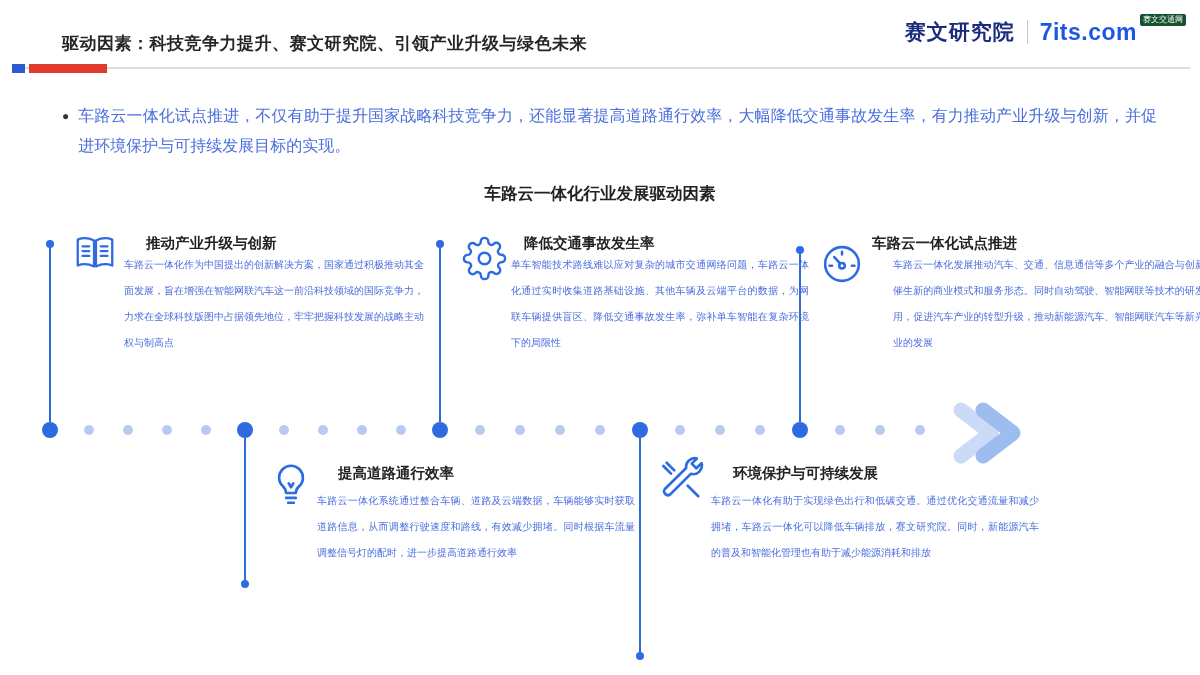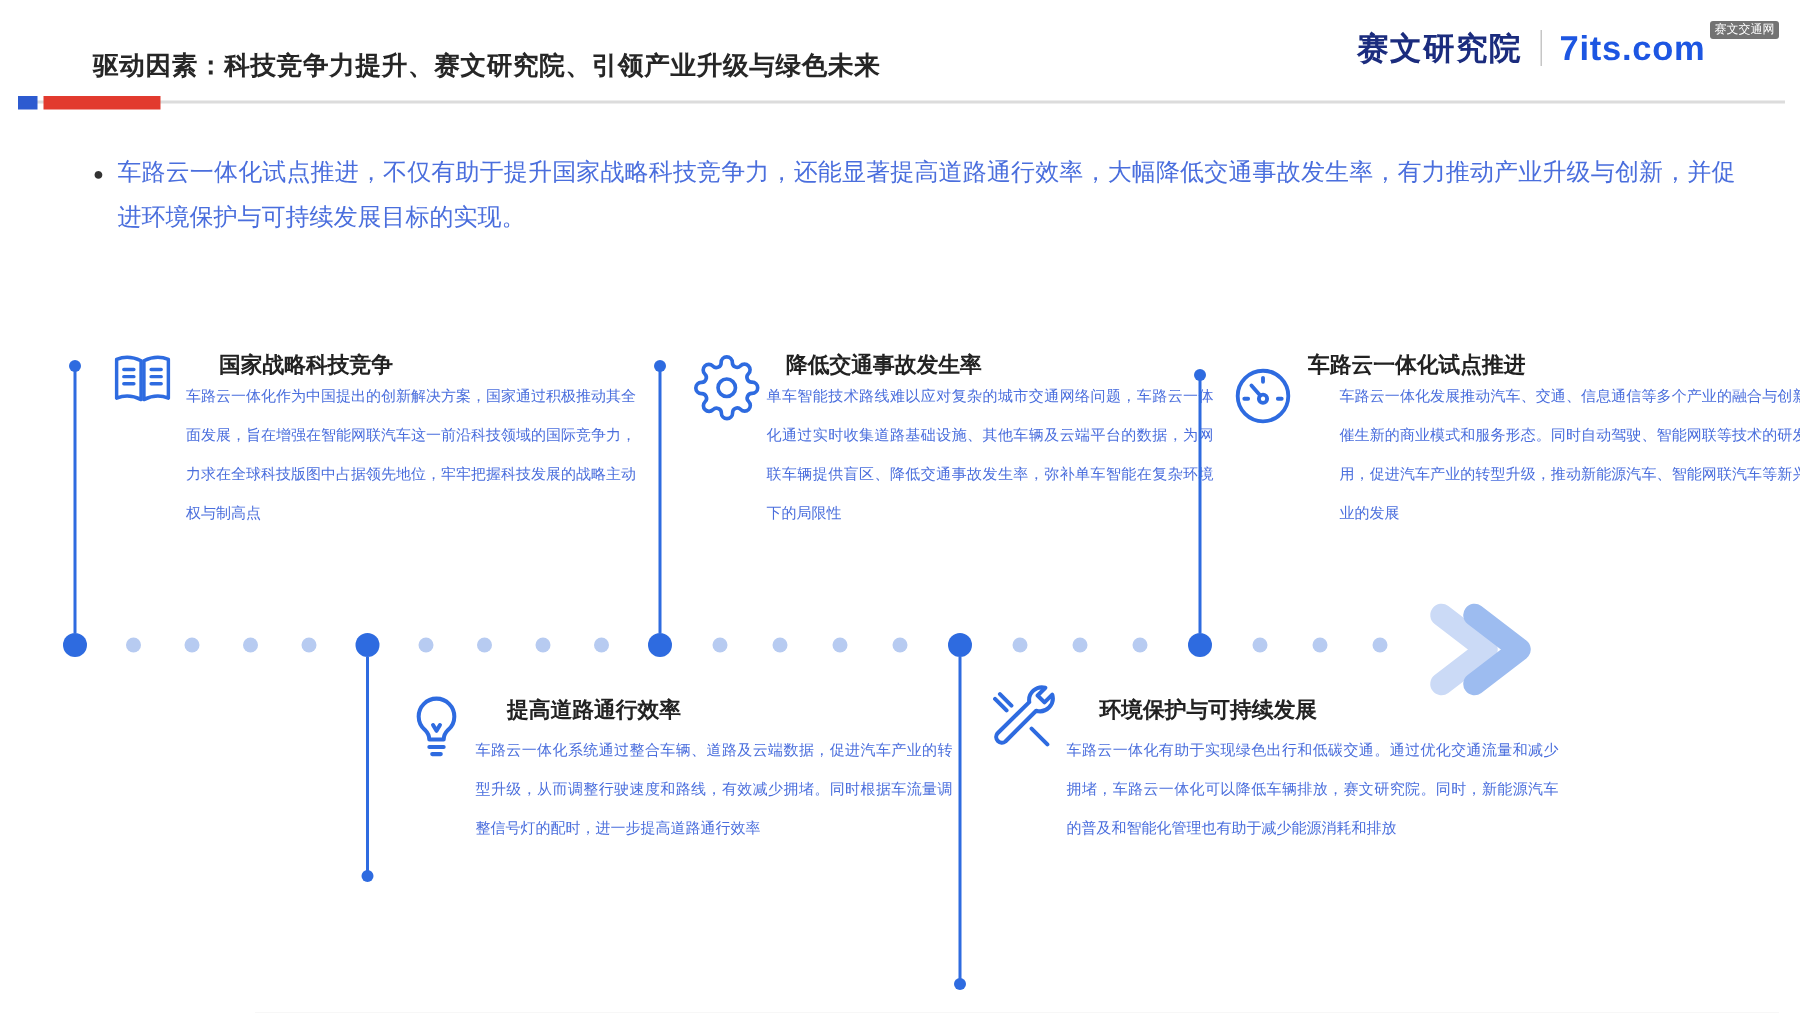--- a/index.html
+++ b/index.html
@@ -19,21 +19,21 @@
   .divider .seg-blue { position:absolute; left:0; top:0; width:13px; height:9px; background:#2d5bd0; }
   .divider .seg-red  { position:absolute; left:17px; top:0; width:78px; height:9px; background:#e23a2e; }
 
   
   .logo { position:absolute; top:18px; right:14px; display:flex; align-items:center; }
   .logo-org { font-size:21px; font-weight:700; color:#1b2c7e; letter-spacing:1px; }
   .logo-sep { width:1px; height:24px; background:#c6c6c6; margin:0 12px; }
   .logo-site { font-size:23px; font-weight:700; color:#1d56e2; letter-spacing:0.5px; }
   .logo-badge {
     position:relative; top:-12px; margin-left:3px;
-    background:#737373; color:#fff; font-size:8px; line-height:1.25;
+    background:#14532d; color:#fff; font-size:8px; line-height:1.25;
     padding:1px 3px; border-radius:2px; white-space:nowrap;
   }
 
   
   .intro { position:absolute; left:62px; top:101px; width:1095px; display:flex; gap:9px; }
   .intro .bullet { color:#333; font-size:12px; line-height:30px; }
   .intro .intro-text { color:#4a6edd; font-size:16px; line-height:30px; text-align:justify; flex:1; }
 
   
   .diagram-title {
@@ -69,48 +69,49 @@
     <span class="logo-sep"></span>
     <span class="logo-site">7its.com</span>
     <span class="logo-badge">赛文交通网</span>
   </div>
 
   <div class="intro">
     <span class="bullet">●</span>
     <span class="intro-text">车路云一体化试点推进，不仅有助于提升国家战略科技竞争力，还能显著提高道路通行效率，大幅降低交通事故发生率，有力推动产业升级与创新，并促进环境保护与可持续发展目标的实现。</span>
   </div>
 
+  <div class="diagram-title">车路云一体化行业发展驱动因素</div>
 
   <div>
     <div class="conn" style="left:49px;top:246px;height:176px;"></div>
     <div class="dot-end" style="left:46px;top:240px;"></div>
     <div class="item-icon" style="left:72px;top:230px;">
       <svg viewBox="0 0 48 48" width="46" height="46" fill="none" stroke="#2e6be0" stroke-width="2.4" stroke-linecap="round" stroke-linejoin="round">
         <path d="M6 10c5-2 11-2 17 1v27c-6-3-12-3-17-1z"></path>
         <path d="M42 10c-5-2-11-2-17 1v27c6-3 12-3 17-1z"></path>
         <path d="M11 17h7M11 22h7M11 27h7"></path>
         <path d="M30 17h7M30 22h7M30 27h7"></path>
       </svg>
     </div>
-    <div class="item-title" style="left:146px;top:234px;">国家战略科技竞争</div>
+    <div class="item-title" style="left:146px;top:234px;">推动产业升级与创新</div>
     <div class="item-text" style="left:124px;top:252px;width:300px;">车路云一体化作为中国提出的创新解决方案，国家通过积极推动其全面发展，旨在增强在智能网联汽车这一前沿科技领域的国际竞争力，力求在全球科技版图中占据领先地位，牢牢把握科技发展的战略主动权与制高点</div>
   </div>
 
   <div>
     <div class="conn" style="left:244px;top:438px;height:144px;"></div>
     <div class="dot-end" style="left:241px;top:580px;"></div>
     <div class="item-icon" style="left:268px;top:460px;">
       <svg viewBox="0 0 24 24" width="46" height="46" fill="none" stroke="#2e6be0" stroke-width="1.4" stroke-linecap="round" stroke-linejoin="round">
         <path d="M9.5 17.2c0-1.6-.7-2.5-1.6-3.4A6.2 6.2 0 0 1 5.8 9.2 6.2 6.2 0 0 1 12 3a6.2 6.2 0 0 1 6.2 6.2c0 1.8-.8 3.5-2.1 4.6-.9.9-1.6 1.8-1.6 3.4z"></path>
         <path d="M9.5 19.8h5M10.5 22.3h3"></path>
         <path d="M10.8 12.2l1.2 2 1.2-2"></path>
       </svg>
     </div>
     <div class="item-title" style="left:338px;top:464px;">提高道路通行效率</div>
-    <div class="item-text" style="left:317px;top:488px;width:318px;">车路云一体化系统通过整合车辆、道路及云端数据，促进汽车产业的转型升级，从而调整行驶速度和路线，有效减少拥堵。同时根据车流量调整信号灯的配时，进一步提高道路通行效率</div>
+    <div class="item-text" style="left:317px;top:488px;width:318px;">车路云一体化系统通过整合车辆、道路及云端数据，车辆能够实时获取道路信息，从而调整行驶速度和路线，有效减少拥堵。同时根据车流量调整信号灯的配时，进一步提高道路通行效率</div>
   </div>
 
   <div>
     <div class="conn" style="left:439px;top:246px;height:176px;"></div>
     <div class="dot-end" style="left:436px;top:240px;"></div>
     <div class="item-icon" style="left:462px;top:236px;">
       <svg viewBox="0 0 24 24" width="45" height="45" fill="none" stroke="#2e6be0" stroke-width="1.3" stroke-linecap="round" stroke-linejoin="round">
         <circle cx="12" cy="12" r="3.1"></circle>
         <path d="M19.4 15a1.65 1.65 0 0 0 .33 1.82l.06.06a2 2 0 0 1 0 2.83 2 2 0 0 1-2.83 0l-.06-.06a1.65 1.65 0 0 0-1.82-.33 1.65 1.65 0 0 0-1 1.51V21a2 2 0 0 1-2 2 2 2 0 0 1-2-2v-.09A1.65 1.65 0 0 0 9 19.4a1.65 1.65 0 0 0-1.82.33l-.06.06a2 2 0 0 1-2.83 0 2 2 0 0 1 0-2.83l.06-.06a1.65 1.65 0 0 0 .33-1.82 1.65 1.65 0 0 0-1.51-1H3a2 2 0 0 1-2-2 2 2 0 0 1 2-2h.09A1.65 1.65 0 0 0 4.6 9a1.65 1.65 0 0 0-.33-1.82l-.06-.06a2 2 0 0 1 0-2.83 2 2 0 0 1 2.83 0l.06.06a1.65 1.65 0 0 0 1.82.33H9a1.65 1.65 0 0 0 1-1.51V3a2 2 0 0 1 2-2 2 2 0 0 1 2 2v.09a1.65 1.65 0 0 0 1 1.51 1.65 1.65 0 0 0 1.82-.33l.06-.06a2 2 0 0 1 2.83 0 2 2 0 0 1 0 2.83l-.06.06a1.65 1.65 0 0 0-.33 1.82V9a1.65 1.65 0 0 0 1.51 1H21a2 2 0 0 1 2 2 2 2 0 0 1-2 2h-.09a1.65 1.65 0 0 0-1.51 1z"></path>
       </svg>

